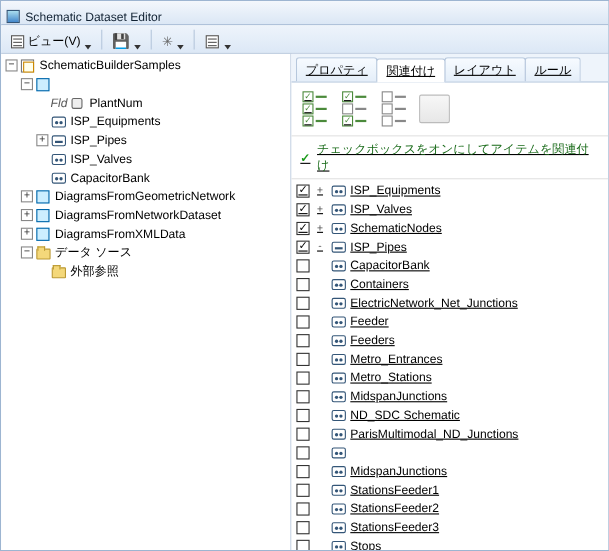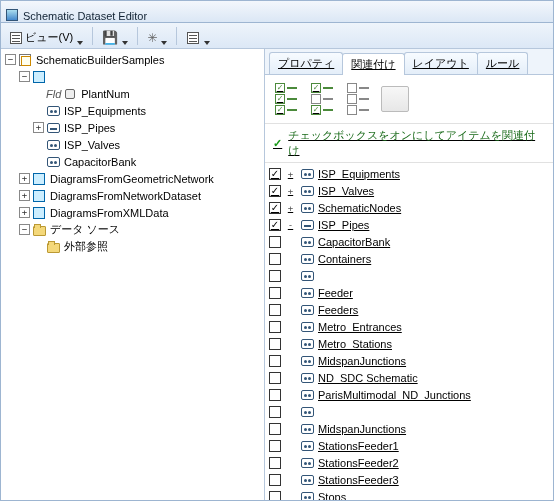--- a/index.html
+++ b/index.html
@@ -484,20 +484,21 @@
             <span class="icon-dots"></span>
           </span>
           <span>Containers</span>
         </div>
         <div class="list-item">
           <span class="chk"></span>
           <span class="expander empty">+</span>
           <span class="node-icon">
             <span class="icon-dots"></span>
           </span>
+          <span>ElectricNetwork_Net_Junctions</span>
         </div>
         <div class="list-item">
           <span class="chk"></span>
           <span class="expander empty">+</span>
           <span class="node-icon">
             <span class="icon-dots"></span>
           </span>
           <span>Feeder</span>
         </div>
         <div class="list-item">

